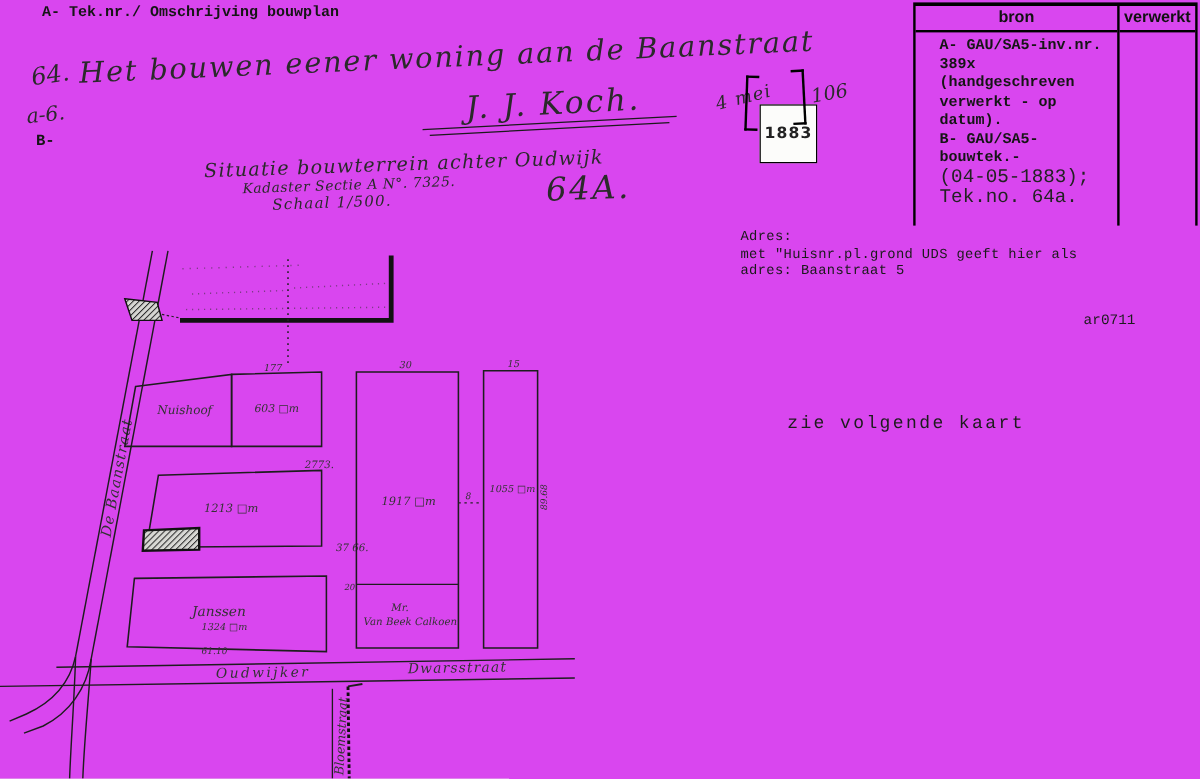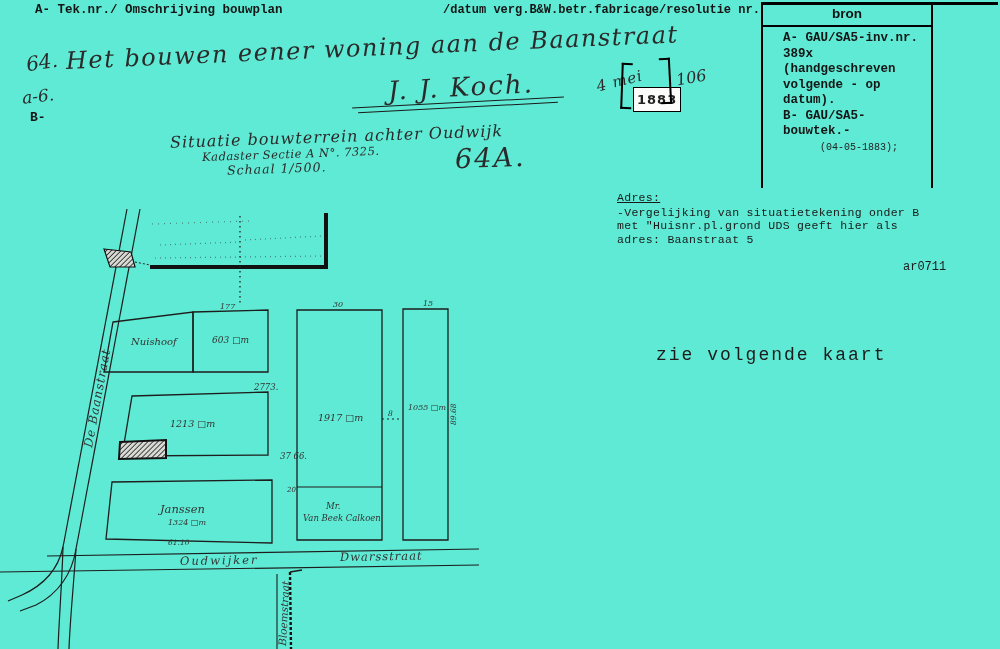--- a/index.html
+++ b/index.html
@@ -1,61 +1,64 @@
 <!DOCTYPE html>
 <html><head>
 <meta charset="utf-8">
 <style>
   html,body{margin:0;padding:0;background:#e8e8e8;}
-  #page{position:relative;width:1000px;height:649px;background:#5eead4;overflow:hidden;
+  #page{position:relative;width:1000px;height:649px;background:#d946ef;overflow:hidden;
         font-family:"Liberation Sans",sans-serif;color:#111;}
   .abs{position:absolute;white-space:nowrap;}
   
   .tw-bold{font-family:"Liberation Mono",monospace;font-weight:700;font-size:12.5px;color:#151515;}
   .tw{font-family:"Liberation Mono",monospace;font-weight:400;color:#1c1c1c;}
   
   .hand{font-family:"DejaVu Serif","DejaVu Sans",serif;font-style:italic;color:#2a2a2a;}
   
   .bron-box{position:absolute;left:761px;top:2px;width:237px;height:183px;border-top:3.5px solid #000;display:flex;}
   .bron-col{width:168px;border-left:2px solid #000;border-right:2px solid #000;}
   .verw-col{flex:1;border-right:2px solid #000;}
   .col-hdr{height:19px;border-bottom:2px solid #000;text-align:center;
            font-family:"Liberation Sans",sans-serif;font-weight:700;font-size:13.5px;padding-top:1px;}
   .bron-body{padding:4px 0 0 20px;font-family:"Liberation Mono",monospace;font-weight:700;
              font-size:12.5px;line-height:15.5px;color:#151515;}
-  .bron-body .lt{font-weight:400;font-size:10px;line-height:16px;color:#222;margin-left:37px;}
+  .bron-body .lt{font-weight:400;font-size:16px;line-height:16px;color:#222;}
   .sig-line{position:absolute;height:0;border-top:1.8px solid #1a1a1a;}
   .bracket{position:absolute;width:9px;height:42px;}
   .bracket.l{border-left:2.5px solid #000;border-top:2.5px solid #000;border-bottom:2.5px solid #000;transform:rotate(2deg);}
   .bracket.r{border-right:2.5px solid #000;border-top:2.5px solid #000;border-bottom:2.5px solid #000;transform:rotate(-3deg);}
-  .year-box{position:absolute;border:1.8px solid #000;padding:4px 3px;background:#fcfcfa;
+  .year-box{position:absolute;border:1.8px solid #000;padding:16px 3px;background:#fcfcfa;
             font-family:"DejaVu Sans",sans-serif;font-weight:700;font-size:13px;letter-spacing:1px;color:#222;}
   .adres{position:absolute;left:617px;top:191px;font-family:"Liberation Mono",monospace;
          font-size:11.5px;line-height:13.5px;letter-spacing:0.3px;color:#1a1a1a;}
-  .adres .hd{text-decoration:underline;display:inline-block;margin-bottom:1px;}
+  .adres .hd{display:inline-block;margin-bottom:1px;}
   svg text{font-family:"DejaVu Serif","DejaVu Sans",serif;font-style:italic;fill:#333;}
 </style>
 </head>
 <body>
 
 <div id="page">
 
   <div class="abs tw-bold" style="left:35px;top:3px;">A- Tek.nr./ Omschrijving bouwplan</div>
-  <div class="abs tw-bold" style="left:443px;top:3px;font-size:12px;">/datum verg.B&amp;W.betr.fabricage/resolutie nr.</div>
 
   <div class="bron-box">
     <div class="bron-col">
       <div class="col-hdr">bron</div>
       <div class="bron-body">
         <div>A- GAU/SA5-inv.nr.</div>
         <div>389x (handgeschreven</div>
-        <div>volgende - op datum).</div>
+        <div>verwerkt - op datum).</div>
         <div>B- GAU/SA5-bouwtek.-</div>
         <div class="lt">(04-05-1883);</div>
+        <div class="lt">Tek.no. 64a.</div>
       </div>
+    </div>
+    <div class="verw-col">
+      <div class="col-hdr">verwerkt</div>
     </div>
   </div>
 
   <div class="abs hand" style="left:26px;top:50px;font-size:20px;transform:rotate(-8deg);">64.</div>
   <div class="abs hand" style="left:66px;top:47px;font-size:24px;letter-spacing:1.5px;transform:rotate(-2.5deg);transform-origin:left center;">Het bouwen eener woning aan de Baanstraat</div>
   <div class="abs hand" style="left:388px;top:72px;font-size:26px;letter-spacing:2px;transform:rotate(-3deg);">J. J. Koch.</div>
   <div class="sig-line" style="left:352px;top:102px;width:212px;transform:rotate(-3deg);"></div>
   <div class="sig-line" style="left:358px;top:107px;width:200px;transform:rotate(-3deg);"></div>
   <div class="abs hand" style="left:22px;top:86px;font-size:17px;transform:rotate(-6deg);">a-6.</div>
   <div class="abs tw-bold" style="left:30px;top:110px;font-size:13px;">B-</div>
@@ -66,27 +69,26 @@
   <div class="bracket r" style="left:660px;top:58px;"></div>
   <div class="abs hand" style="left:676px;top:68px;font-size:16px;transform:rotate(-10deg);">106</div>
 
   <div class="abs hand" style="left:170px;top:127px;font-size:16px;letter-spacing:1px;transform:rotate(-2deg);">Situatie bouwterrein achter Oudwijk</div>
   <div class="abs hand" style="left:202px;top:147px;font-size:11.5px;letter-spacing:0.5px;transform:rotate(-2deg);">Kadaster Sectie A N°. 7325.</div>
   <div class="abs hand" style="left:227px;top:161px;font-size:12.5px;letter-spacing:1px;transform:rotate(-2deg);">Schaal 1/500.</div>
   <div class="abs hand" style="left:455px;top:142px;font-size:27px;letter-spacing:2px;transform:rotate(-2deg);">64A.</div>
 
   <div class="adres">
     <div><span class="hd">Adres:</span></div>
-    <div>-Vergelijking van situatietekening onder B</div>
     <div>met "Huisnr.pl.grond UDS geeft hier als</div>
     <div>adres: Baanstraat 5</div>
   </div>
   <div class="abs tw" style="left:903px;top:228px;font-size:12px;margin-top:32px;">ar0711</div>
 
-  <div class="abs tw" style="left:656px;top:345px;font-size:18px;letter-spacing:2px;">zie volgende kaart</div>
+  <div class="abs tw" style="left:656px;top:345px;font-size:15px;letter-spacing:2px;">zie volgende kaart</div>
 
   <svg style="position:absolute;left:0;top:0;" width="1000" height="649" viewBox="0 0 1000 649">
     <defs>
       <pattern id="hatchDark" width="3.5" height="3.5" patternUnits="userSpaceOnUse" patternTransform="rotate(45)">
         <rect width="3.5" height="3.5" fill="#d8d8d4"></rect>
         <line x1="0" y1="0" x2="0" y2="3.5" stroke="#2a2a2a" stroke-width="1.7"></line>
       </pattern>
     </defs>
 
     <g stroke="#1d1d1d" stroke-width="1.2" fill="none">

